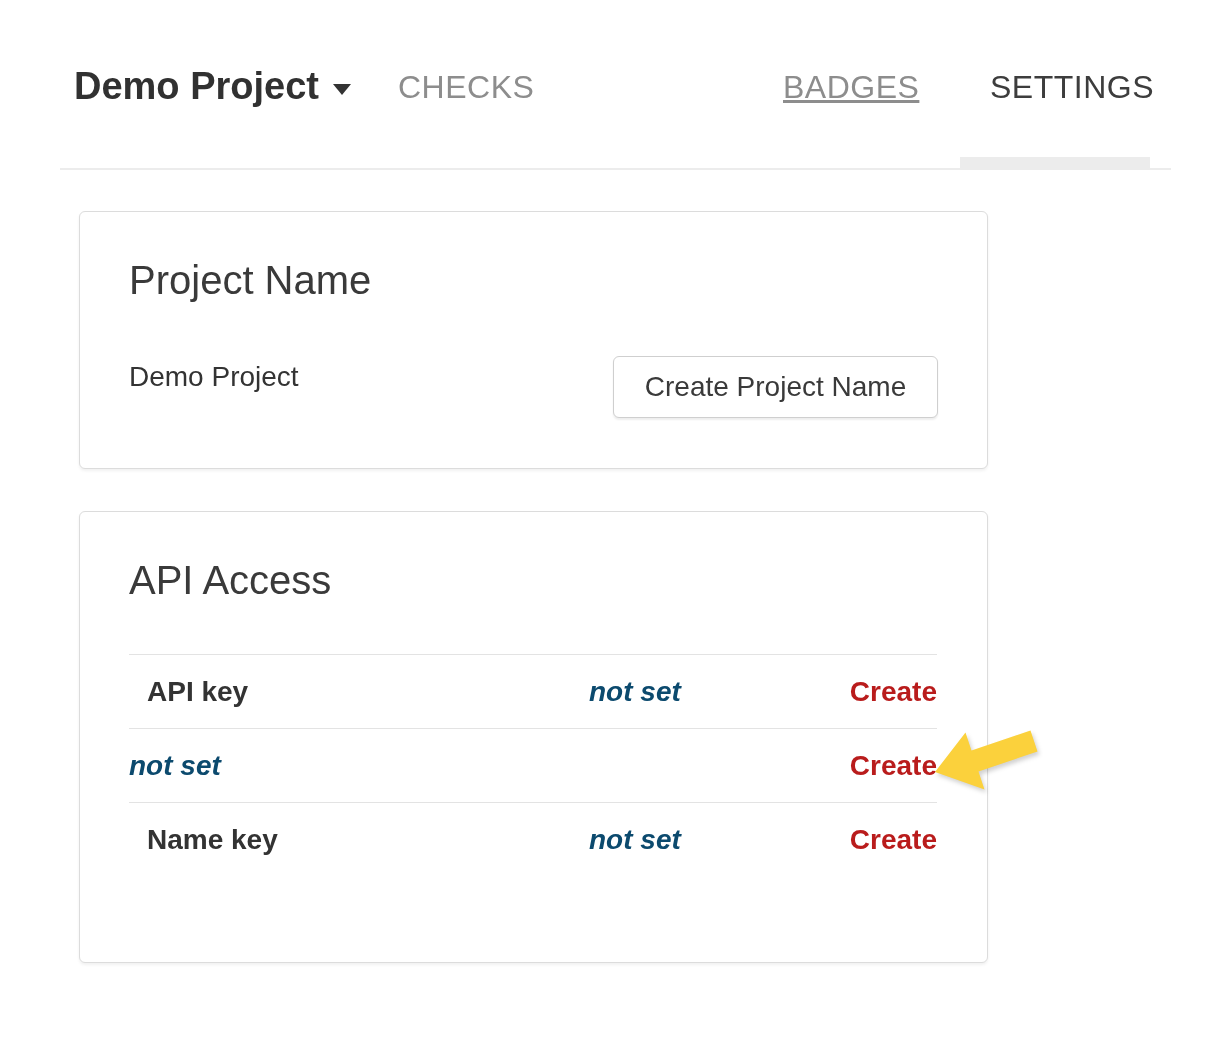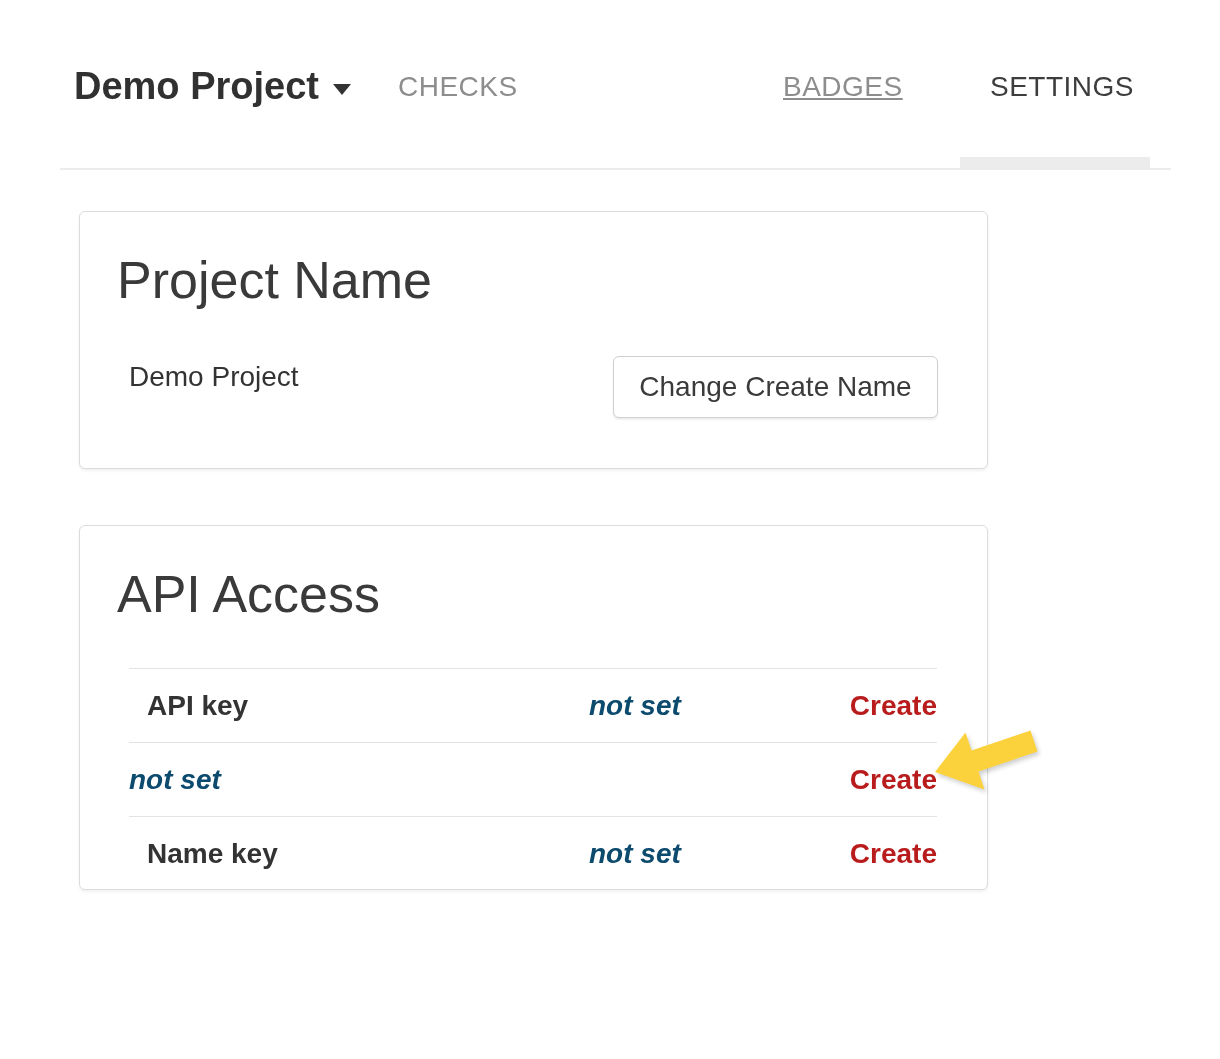--- a/index.html
+++ b/index.html
@@ -8,40 +8,40 @@
   .page { position:relative; width:1220px; height:1059px; background:#fff; }
 
   
   .project-switcher { position:absolute; left:74px; top:63px; height:46px;
     display:flex; align-items:center; cursor:pointer; }
   .project-title { font-size:38px; font-weight:bold; color:#313131; line-height:46px; }
   .caret { width:0; height:0; margin-left:14px; margin-top:6px;
     border-left:9px solid transparent; border-right:9px solid transparent;
     border-top:11px solid #333; }
 
-  .tab { position:absolute; top:72px; font-size:28px; line-height:30px;
+  .tab { position:absolute; top:72px; font-size:32px; line-height:30px;
     letter-spacing:0.5px; color:#8d8d8d; cursor:pointer; white-space:nowrap; }
   .tab.active { color:#3d3d3d; }
   .tab-checks { left:398px; }
   .tab-integrations { left:568px; }
   .tab-badges { left:783px;text-decoration:underline; }
   .tab-settings { left:990px; }
 
   .active-tab-indicator { position:absolute; left:960px; top:157px;
     width:190px; height:12px; background:#ececec; }
   .nav-rule { position:absolute; left:60px; top:168px; width:1111px; height:2px;
     background:#ececec; }
 
   
   .card { position:absolute; left:79px; width:909px; background:#fff;
     border:1px solid #dcdcdc; border-radius:6px;
     box-shadow:0 2px 3px rgba(0,0,0,0.06); }
   .card-project-name { top:211px; height:258px; }
-  .card-api-access   { top:511px; height:365px;margin-top:14px; }
-  .card-heading { position:absolute; left:37px; top:44px; font-size:52px;
+  .card-api-access   { top:511px; height:452px; }
+  .card-heading { position:absolute; left:49px; top:44px; font-size:40px;
     font-weight:400; color:#3a3a3a; line-height:48px; }
 
   .project-name-value { position:absolute; left:49px; top:148px;
     font-size:28px; line-height:34px; color:#333; }
   .change-name-btn { position:absolute; left:533px; top:144px; width:325px; height:62px;
     background:#fff; border:1px solid #cfcfcf; border-radius:6px;
     box-shadow:0 2px 2px rgba(0,0,0,0.07);
     font-family:"Liberation Sans", sans-serif; font-size:28px; color:#3a3a3a;
     cursor:pointer; }
 
@@ -71,21 +71,21 @@
   <div class="tab tab-checks">CHECKS</div>
   <div class="tab tab-badges">BADGES</div>
   <div class="tab tab-settings active">SETTINGS</div>
 
   <div class="active-tab-indicator"></div>
   <div class="nav-rule"></div>
 
   <div class="card card-project-name">
     <div class="card-heading">Project Name</div>
     <div class="project-name-value">Demo Project</div>
-    <button class="change-name-btn">Change Create Name</button>
+    <button class="change-name-btn">Create Project Name</button>
   </div>
 
   <div class="card card-api-access">
     <div class="card-heading">API Access</div>
 
     <div class="api-table">
 
       <div class="api-row">
         <div class="cell-label">API key</div>
         <div class="cell-value">not set</div>

